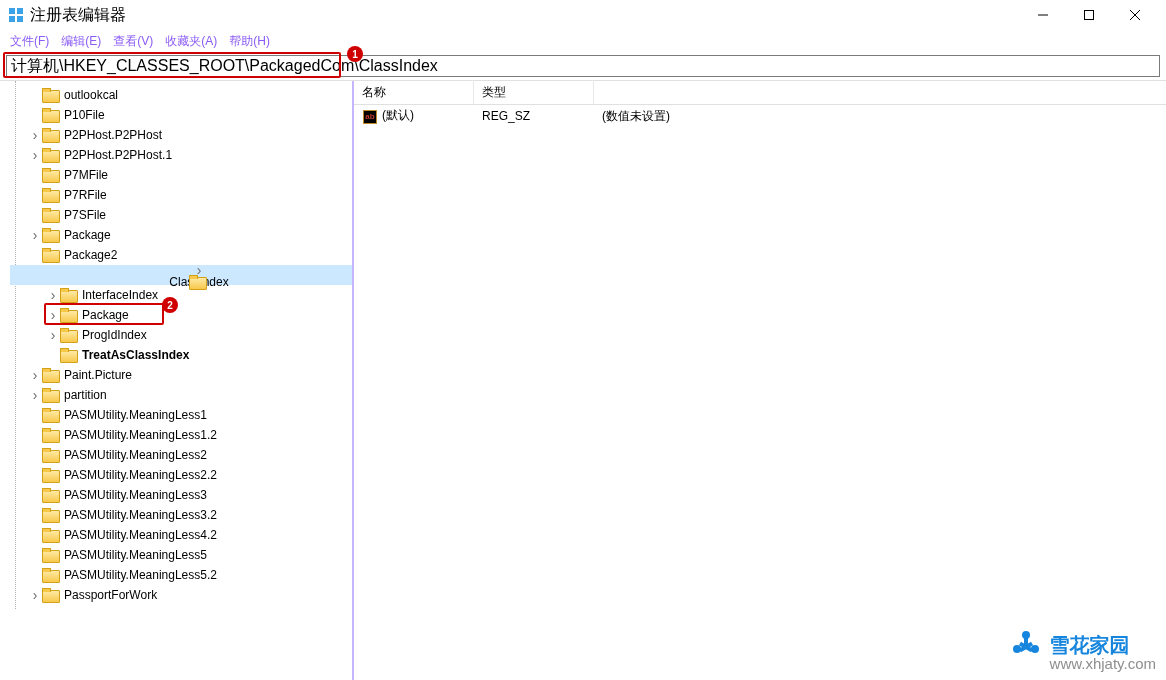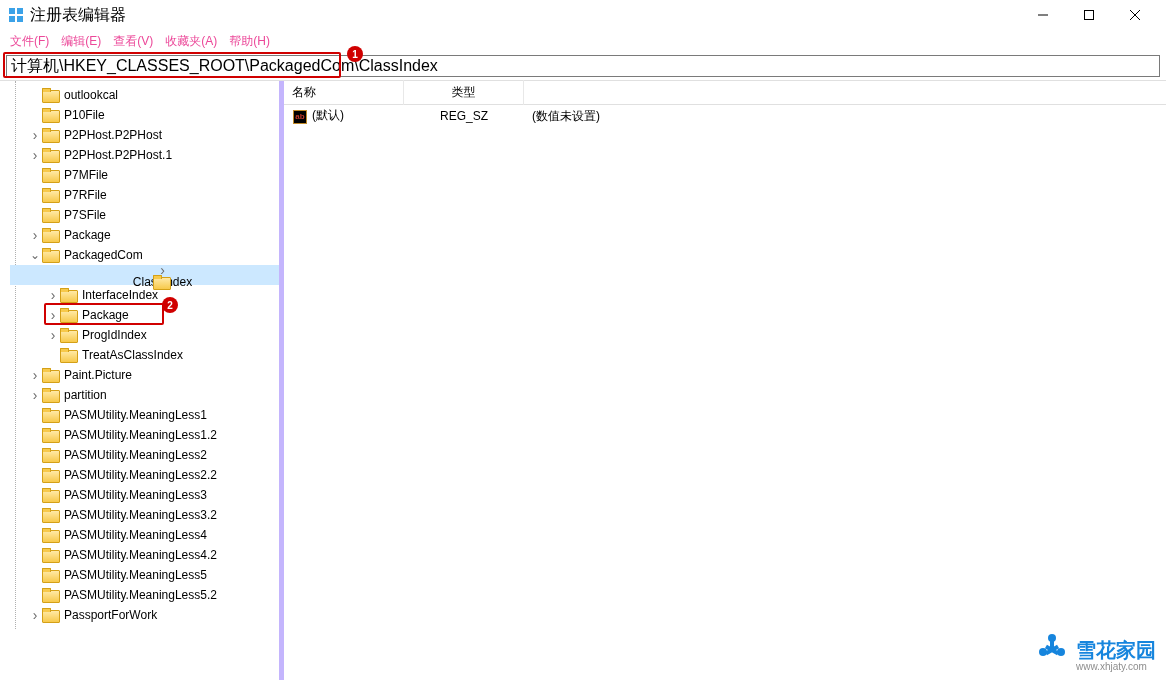--- a/index.html
+++ b/index.html
@@ -5,30 +5,30 @@
 * { margin: 0; padding: 0; box-sizing: border-box; font-family: "Segoe UI", "Microsoft YaHei", sans-serif; font-size: 12px; }
 html, body { width: 1166px; height: 680px; background: #fff; overflow: hidden; }
 
 .titlebar { height: 30px; display: flex; align-items: center; padding: 0 8px; background: #fff; }
 .titlebar .app-icon { width: 16px; height: 16px; margin-right: 6px; }
 .titlebar .title { flex: 1; font-size: 16px; color: #000; }
 .win-btn { width: 46px; height: 30px; display: flex; align-items: center; justify-content: center; }
 .win-btn svg { width: 10px; height: 10px; }
 
 .menubar { height: 22px; display: flex; align-items: center; padding: 0 4px; background: #fff; }
-.menubar .menu-item { padding: 2px 6px; color: #ec4899; cursor: default; text-align: center; }
+.menubar .menu-item { padding: 2px 6px; color: #8b5cf6; cursor: default; text-align: center; }
 
 .addressbar-wrap { position: relative; padding: 3px 6px 3px 6px; }
 .addressbar { width: 100%; height: 22px; border: 1px solid #7a7a7a; padding: 2px 4px; font-size: 16px; }
 .annot-box-1 { position: absolute; left: 3px; top: 0px; width: 338px; height: 26px; border: 2px solid #d00000; border-radius: 2px; pointer-events: none; }
 .annot-badge { position: absolute; width: 16px; height: 16px; border-radius: 50%; background: #d00000; color: #fff; font-size: 10px; font-weight: bold; display: flex; align-items: center; justify-content: center; }
 #b1 { left: 347px; top: -6px; }
 
 .main { display: flex; height: calc(680px - 30px - 22px - 28px); border-top: 1px solid #e0e0e0;}
-.tree-pane { width: 284px; overflow-y: scroll; overflow-x: hidden; border-right: 5px solid #c4b5fd; position: relative; }
+.tree-pane { width: 354px; overflow-y: scroll; overflow-x: hidden; border-right: 2px solid #c4b5fd; position: relative; }
 .values-pane { flex: 1; }
 
 .tree { padding: 4px 0 4px 10px; position: relative;}
 .tree-row { height: 20px; display: flex; align-items: center; white-space: nowrap; cursor: default; position: relative; }
 .tree-row.selected { background: #cce8ff; }
 .expander { width: 14px; display: inline-flex; justify-content: center; color: #6b6b6b; font-size: 10px; }
 .expander.open::before { content: "⌄"; font-size: 12px; line-height: 10px;}
 .expander.closed::before { content: "›"; font-size: 14px; line-height: 10px;}
 .expander.none { visibility: hidden; }
 .folder-icon { width: 16px; height: 14px; margin-right: 4px; display:inline-block; position:relative; }
@@ -37,32 +37,32 @@
 .node-label { padding: 0 2px; }
 
 .annot-box-2 { position: absolute; border: 2px solid #d00000; border-radius: 2px; pointer-events: none; z-index: 5;}
 
 
 .tree::before { content:""; position:absolute; left:15px; top:0; bottom:0; border-left:1px dotted #b0b0b0;}
 
 .values-header { display: flex; height: 24px; align-items: center; border-bottom: 1px solid #e0e0e0; }
 .col { padding: 4px 8px; border-right: 1px solid #e8e8e8; }
 .col-name { width: 120px; }
-.col-type { width: 120px; text-align: center; }
+.col-type { width: 120px; }
 .col-data { flex: 1; }
 .value-row { display: flex; height: 22px; align-items: center; }
 .value-row .col { border: none; }
 .value-icon { width:16px; height:16px; margin-right:4px; display:inline-flex; align-items:center; justify-content:center;}
 .value-icon .box{ width:14px; height:14px; border:1px solid #c08a2a; background:#000000; font-size:8px; color:#c0392b; font-weight:bold; display:flex; align-items:center; justify-content:center;}
 
 .watermark { position: absolute; right: 10px; bottom: 8px; display: flex; align-items: center; gap: 6px; opacity: 0.95;}
 .watermark .logo { width:36px; height:36px; }
 .watermark .wm-text { display:flex; flex-direction:column; line-height:1.1;margin-top:16px;}
 .watermark .wm-main { font-size:20px; font-weight:bold; color:#0a7fdc;}
-.watermark .wm-sub { font-size:10px; color:#888;}
+.watermark .wm-sub { font-size:15px; color:#888;}
 
 
 .tree-pane::-webkit-scrollbar { width: 16px; }
 .tree-pane::-webkit-scrollbar-track { background:#f0f0f0; }
 .tree-pane::-webkit-scrollbar-thumb { background:#c0c0c0; border:3px solid #f0f0f0; border-radius:8px;}
 .tree-pane::-webkit-scrollbar-button { height:16px; background:#f0f0f0;}
 </style>
 </head>
 <body>
 
@@ -145,23 +145,23 @@
           <span class="expander none"></span>
           <span class="folder-icon"></span>
           <span class="node-label">P7SFile</span>
         </div>
         <div class="tree-row" style="padding-left: 18px;">
           <span class="expander closed"></span>
           <span class="folder-icon"></span>
           <span class="node-label">Package</span>
         </div>
         <div class="tree-row" style="padding-left: 18px;">
-          <span class="expander open"></span>
-          <span class="folder-icon"></span>
-          <span class="node-label">PackagedCom</span>
+          <span class="expander none"></span>
+          <span class="folder-icon"></span>
+          <span class="node-label">Package2</span>
         </div>
         <div class="tree-row selected" style="padding-left: 36px; flex-direction: column;">
           <span class="expander closed"></span>
           <span class="folder-icon"></span>
           <span class="node-label">ClassIndex</span>
         </div>
         <div class="annot-box-2" style="left: 44px; top: 222px; width: 120px; height: 22px;"></div>
         <div class="annot-badge" style="left: 162px; top: 216px;">2</div>
         <div class="tree-row" style="padding-left: 36px;">
           <span class="expander closed"></span>
@@ -171,21 +171,21 @@
         <div class="tree-row" style="padding-left: 36px;">
           <span class="expander closed"></span>
           <span class="folder-icon"></span>
           <span class="node-label">Package</span>
         </div>
         <div class="tree-row" style="padding-left: 36px;">
           <span class="expander closed"></span>
           <span class="folder-icon"></span>
           <span class="node-label">ProgIdIndex</span>
         </div>
-        <div class="tree-row" style="padding-left: 36px;">
+        <div class="tree-row" style="padding-left: 36px; font-weight: bold;">
           <span class="expander none"></span>
           <span class="folder-icon"></span>
           <span class="node-label">TreatAsClassIndex</span>
         </div>
         <div class="tree-row" style="padding-left: 18px;">
           <span class="expander closed"></span>
           <span class="folder-icon"></span>
           <span class="node-label">Paint.Picture</span>
         </div>
         <div class="tree-row" style="padding-left: 18px;">
@@ -215,25 +215,20 @@
         </div>
         <div class="tree-row" style="padding-left: 18px;">
           <span class="expander none"></span>
           <span class="folder-icon"></span>
           <span class="node-label">PASMUtility.MeaningLess3</span>
         </div>
         <div class="tree-row" style="padding-left: 18px;">
           <span class="expander none"></span>
           <span class="folder-icon"></span>
           <span class="node-label">PASMUtility.MeaningLess3.2</span>
-        </div>
-        <div class="tree-row" style="padding-left: 18px;">
-          <span class="expander none"></span>
-          <span class="folder-icon"></span>
-          <span class="node-label">PASMUtility.MeaningLess4</span>
         </div>
         <div class="tree-row" style="padding-left: 18px;">
           <span class="expander none"></span>
           <span class="folder-icon"></span>
           <span class="node-label">PASMUtility.MeaningLess4.2</span>
         </div>
         <div class="tree-row" style="padding-left: 18px;">
           <span class="expander none"></span>
           <span class="folder-icon"></span>
           <span class="node-label">PASMUtility.MeaningLess5</span>

